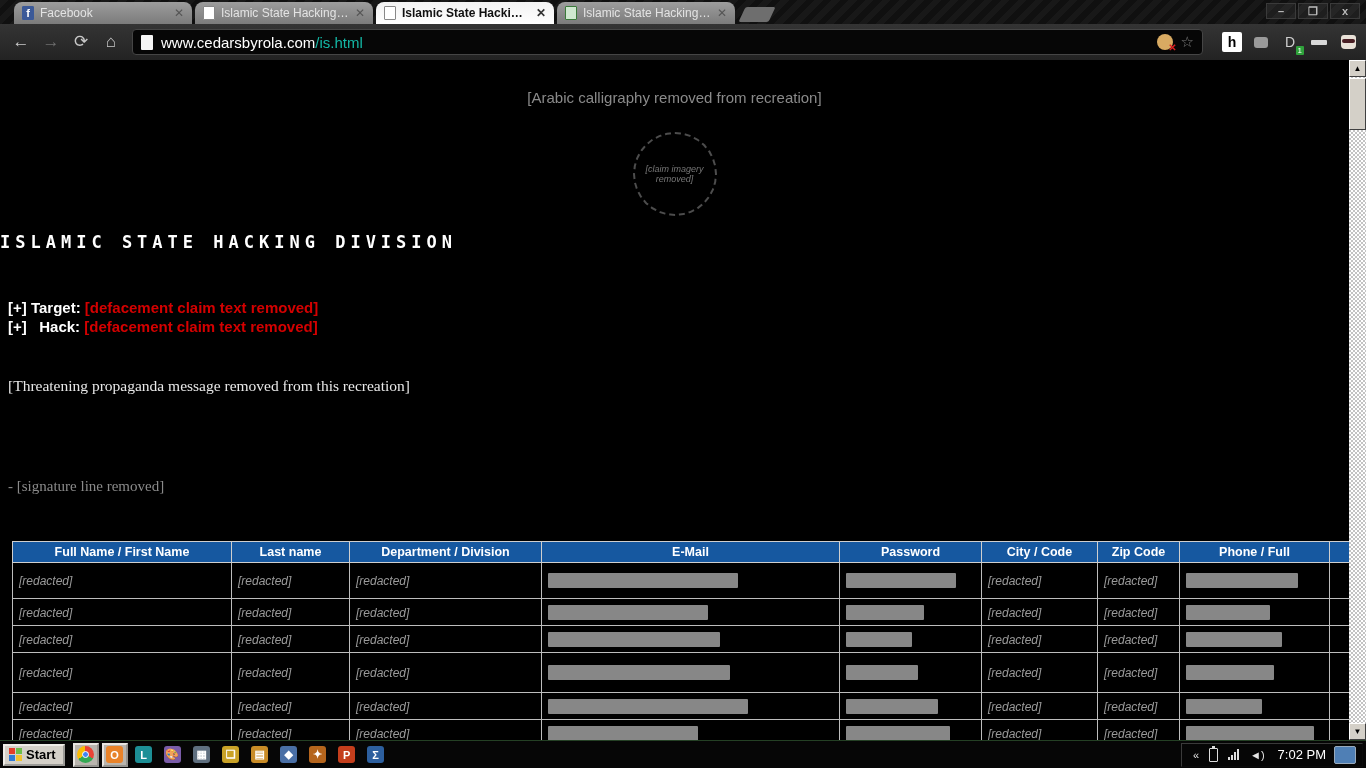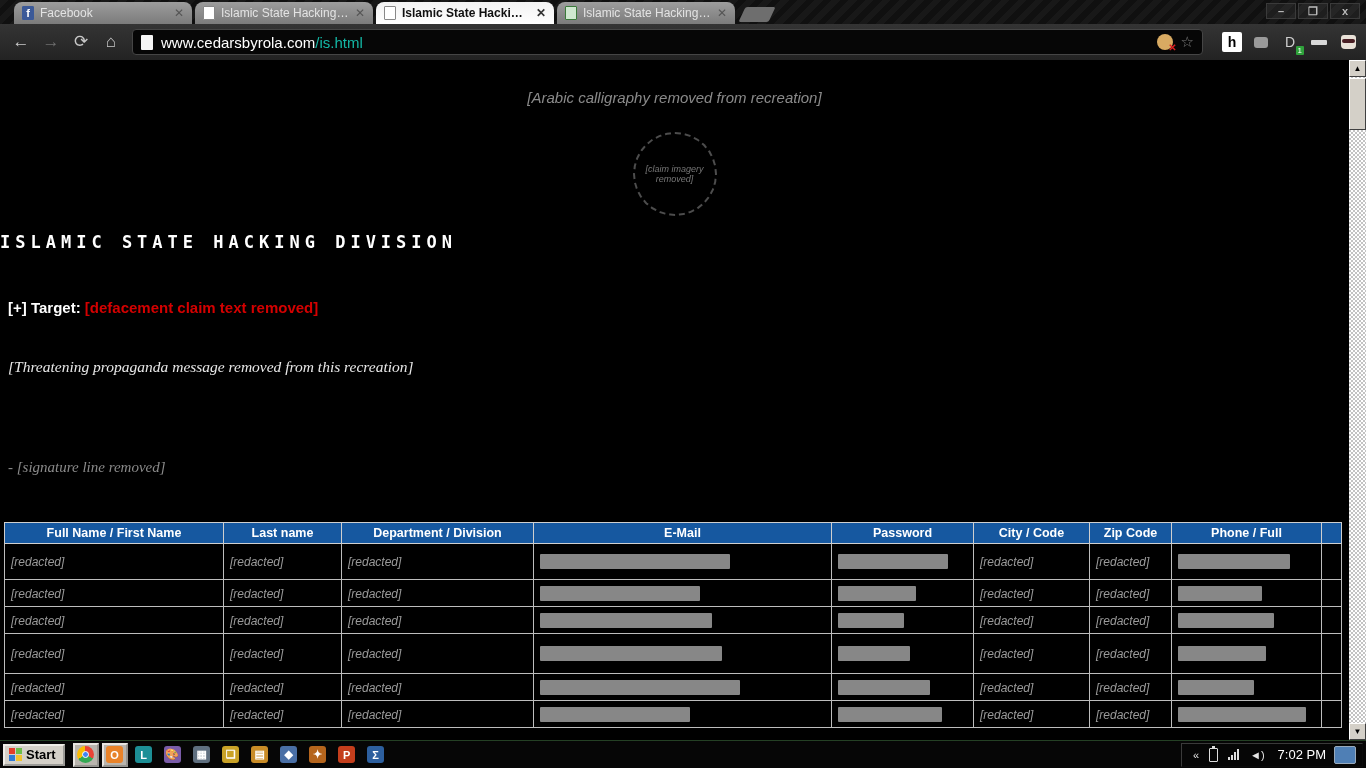--- a/index.html
+++ b/index.html
@@ -58,38 +58,38 @@
   .ext .bubble::after { content:""; position:absolute; left:3px; bottom:-4px;
     border:4px solid transparent; border-top-color:#9a9a9a; }
   .ext .bar { width:16px; height:5px; background:#d9d9d9; border-radius:1px; }
   .ext .mask { width:15px; height:14px; background:#e9e2d8; border-radius:3px 3px 4px 4px; position:relative; }
   .ext .mask::after { content:""; position:absolute; left:1px; top:4px; width:13px; height:4px;
     background:#4a1f24; border-radius:2px; }
 
   
   .page { position:absolute; top:60px; left:0; width:1349px; height:680px;
     background:#000; color:#fff; overflow:hidden; }
-  .placeholder { color:#8a8a8a; font-style:italic; }
+  .placeholder { color:#8a8a8a; }
   .calligraphy { margin-top:14px; text-align:center; font-size:15px; min-height:46px;
     display:flex; align-items:center; justify-content:center; }
   .emblem { width:84px; height:84px; margin:12px auto 16px; border:2px dashed #4d4d4d;
     border-radius:50%; display:flex; align-items:center; justify-content:center;
     text-align:center; font-size:9px; color:#777; font-style:italic; padding:6px; }
   .banner-title { text-align:left; font-family:"DejaVu Sans Mono", monospace;
     font-weight:bold; font-size:17px; letter-spacing:5px; color:#fff; margin-bottom:46px; }
   .claims { margin-left:8px; font-size:15px; line-height:19px; font-weight:bold; }
   .claims .lbl { color:#fff; white-space:pre; }
   .claims .val { color:#d40000; }
   .message { margin:40px 8px 0; font-family:"Liberation Serif", serif; font-size:15.5px;
     line-height:19px; color:#e8e8e8; min-height:78px; }
   .signature { margin:24px 8px 0; font-family:"Liberation Serif", serif; font-size:15px; }
 
   
   table.leak { border-collapse:collapse; table-layout:fixed; width:1337px;
-    margin:46px 4px 0 4px; border:1px solid #cfcfcf;padding-left:46px; }
+    margin:46px 4px 0 12px; border:1px solid #cfcfcf;padding-left:46px; }
   table.leak th { background:#1658a0; color:#fff; font-size:12.5px; font-weight:bold;
     border:1px solid #cfcfcf; padding:3px 4px; text-align:center; }
   table.leak td { background:#000; color:#cfcfcf; font-size:13px; border:1px solid #bdbdbd;
     padding:3px 6px; vertical-align:middle; overflow:hidden; white-space:nowrap; }
   td .redtxt { color:#9a9a9a; font-style:italic; font-size:12px; }
   .redbar { height:15px; background:#878787; border-radius:1px; }
   tr.r-tall td { height:36px; } tr.r-norm td { height:27px; } tr.r-big td { height:40px; }
 
   
   .scrollbar { position:absolute; top:60px; right:0; width:17px; height:680px;
@@ -197,20 +197,21 @@
     </div>
   </div>
 
   <div class="page">
     <div class="calligraphy placeholder">[Arabic calligraphy removed from recreation]</div>
     <div class="emblem">[claim imagery removed]</div>
     <div class="banner-title">ISLAMIC STATE HACKING DIVISION</div>
 
     <div class="claims">
       <div><span class="lbl">[+] Target: </span><span class="val">[defacement claim text removed]</span></div>
+      <div><span class="lbl">[+]   Hack: </span><span class="val">[defacement claim text removed]</span></div>
     </div>
 
     <div class="message placeholder">[Threatening propaganda message removed from this recreation]</div>
     <div class="signature placeholder">- [signature line removed]</div>
 
     <table class="leak">
       <colgroup>
         <col style="width:219px">
           <col style="width:118px">
           <col style="width:192px">

